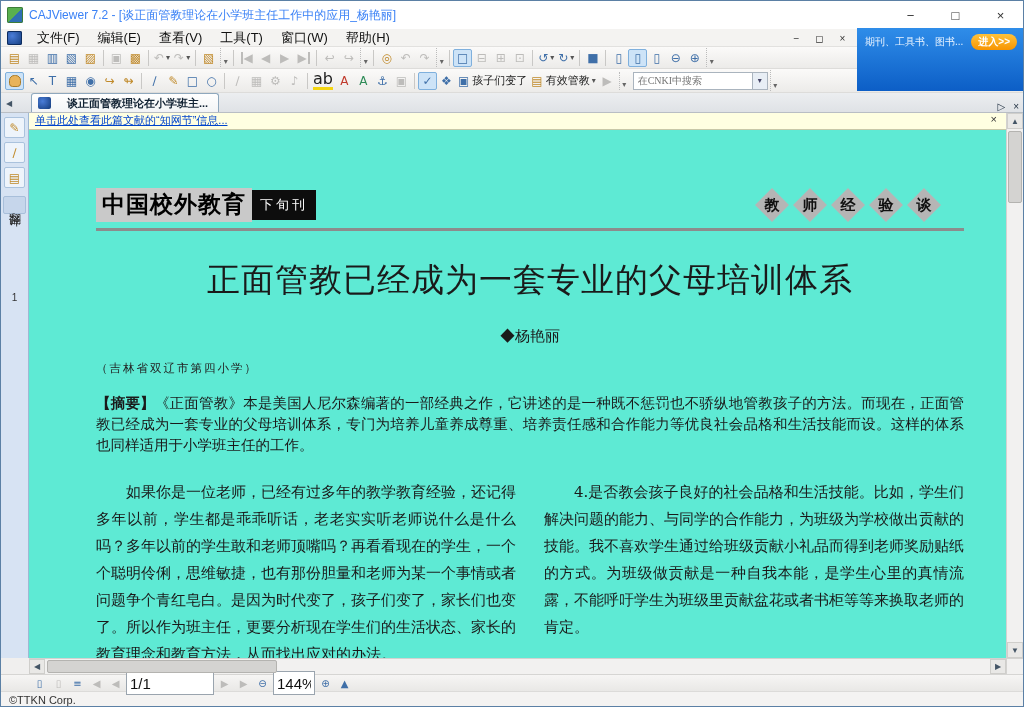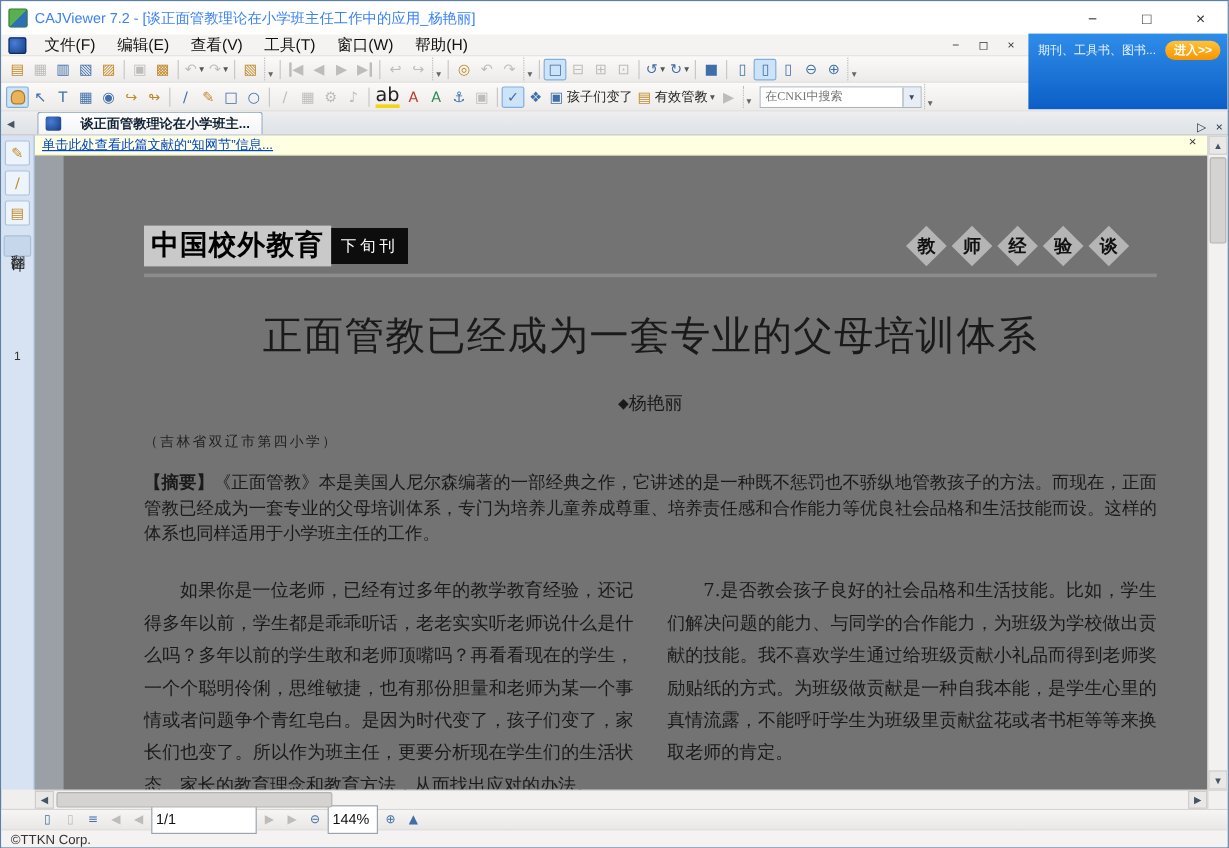--- a/index.html
+++ b/index.html
@@ -66,32 +66,32 @@
   .side-tool { width:21px; height:21px; border:1px solid #aac2dd; background:#eef4fb; border-radius:2px; display:flex; align-items:center; justify-content:center; margin-bottom:4px; font-family:"DejaVu Sans",sans-serif; font-size:12px; }
   .side-label { writing-mode:vertical-rl; font-size:12px; color:#222; letter-spacing:2px; margin-top:4px; background:#c6d6eb; padding:6px 2px; border:1px solid #a8bfda; border-radius:2px; }
   .side-pagenum { font-size:10px; color:#333; margin-top:78px; }
 
   .main-col { flex:1; display:flex; flex-direction:column; min-width:0; }
   .notice-bar { height:17px; background:#ffffe1; border-bottom:1px solid #c8c8a8; display:flex; align-items:flex-start; padding:0 6px; }
   .notice-link { font-size:11px; color:#0044cc; text-decoration:underline; white-space:nowrap; overflow:hidden; flex:1; }
   .notice-close { font-size:11px; color:#333; padding:0 3px; }
 
   .pageview { flex:1; background:#9aa0a6; overflow:hidden; position:relative; }
-  .page { position:absolute; inset:0; background:#737373; overflow:hidden; padding:58px 42px 0 67px; color:#1a1a1a;margin-left:24px; }
+  .page { position:absolute; inset:0; background:#5eead4; overflow:hidden; padding:58px 42px 0 67px; color:#1a1a1a; }
 
   .doc-headrow { display:flex; align-items:center; }
   .journal-name { font-size:23px; font-weight:bold; background:#c9c9c9; color:#000; padding:1px 6px 2px; letter-spacing:1px; white-space:nowrap; }
   .journal-edition { font-size:13px; color:#fff; background:#0d0d0d; padding:6px 8px; letter-spacing:3px; white-space:nowrap; }
   .diamonds { margin-left:auto; display:flex; gap:14px; padding-right:28px; }
   .diamond { width:24px; height:24px; background:#b5b5b5; transform:rotate(45deg); display:flex; align-items:center; justify-content:center; }
   .diamond span { transform:rotate(-45deg); font-size:15px; font-weight:bold; color:#111; }
   .headrule { height:3px; background:#8c8c8c; margin-top:6px; }
 
   .doc-title { text-align:center; font-family:"DejaVu Serif","Liberation Serif",serif; font-size:33px; letter-spacing:1px; margin-top:27px; white-space:nowrap; }
-  .doc-author { text-align:center; font-family:Liberation Mono, monospace; font-size:15px; margin-top:24px; }
+  .doc-author { text-align:center; font-family:Liberation Sans, sans-serif; font-size:15px; margin-top:24px; }
   .doc-affil { text-align:left; font-family:"DejaVu Serif","Liberation Serif",serif; font-size:11.5px; letter-spacing:2px; margin-top:15px; color:#222; }
 
   .abstract { margin-top:17px; font-family:"DejaVu Serif","Liberation Serif",serif; font-size:14.5px; line-height:21px; text-align:justify; }
   .lbl { font-weight:bold; font-family:"Liberation Sans",sans-serif; }
   .keywords { margin-top:3px; font-family:"DejaVu Serif","Liberation Serif",serif; font-size:14.5px; }
 
   .columns { display:flex; gap:28px; margin-top:23px; }
   .col { flex:1; min-width:0; }
   .bodyp { font-family:"DejaVu Serif","Liberation Serif",serif; font-size:15px; line-height:27px; text-align:justify; text-indent:2em; }
 
@@ -103,21 +103,21 @@
   .hscroll-row { height:16px; display:flex; }
   .hscroll { flex:1; background:#f2f1f0; border-top:1px solid #d3d2d0; display:flex; margin-left:28px; }
   .h-track { flex:1; position:relative; }
   .h-thumb { position:absolute; left:2px; top:1px; bottom:1px; width:230px; background:#d4d3d1; border:1px solid #b4b3b0; border-radius:2px; }
   .scroll-corner { width:17px; background:#f2f1f0; border-top:1px solid #d3d2d0; border-left:1px solid #d3d2d0; }
   .scroll-btn.h { width:16px; height:100%; }
 
   
   .bottombar { height:17px; background:linear-gradient(#f6f5f4,#e9e8e6); border-top:1px solid #d6d5d3; display:flex; align-items:center; padding-left:30px; gap:2px; }
   .bbtn { height:15px; min-width:17px; display:inline-flex; align-items:center; justify-content:center; font-family:"DejaVu Sans",sans-serif; font-size:10px; border:1px solid transparent; border-radius:2px; }
-  .bbox { height:24px; border:1px solid #9aa4ae; background:#fff; font-size:12px; padding:0 3px; font-family:"Liberation Sans",sans-serif; color:#111; }
+  .bbox { height:24px; border:1px solid #9aa4ae; background:#fff; font-size:15px; padding:0 3px; font-family:"Liberation Sans",sans-serif; color:#111; }
   .page-box { width:88px; }
   .zoom-box { width:42px; }
 
   
   .statusbar { height:17px; background:#f4f3f2; border-top:1px solid #dcdbd9; display:flex; align-items:center; padding-left:8px; font-size:11px; color:#333; }
 </style>
 </head>
 <body>
 
 <div class="titlebar">
@@ -422,21 +422,21 @@
         <div class="doc-author">◆杨艳丽</div>
         <div class="doc-affil">（吉林省双辽市第四小学）</div>
 
         <div class="abstract"><span class="lbl">【摘要】</span><span>《正面管教》本是美国人尼尔森编著的一部经典之作，它讲述的是一种既不惩罚也不骄纵地管教孩子的方法。而现在，正面管教已经成为一套专业的父母培训体系，专门为培养儿童养成尊重、培养责任感和合作能力等优良社会品格和生活技能而设。这样的体系也同样适用于小学班主任的工作。</span></div>
 
         <div class="columns">
           <div class="col">
               <p class="bodyp">如果你是一位老师，已经有过多年的教学教育经验，还记得多年以前，学生都是乖乖听话，老老实实听老师说什么是什么吗？多年以前的学生敢和老师顶嘴吗？再看看现在的学生，一个个聪明伶俐，思维敏捷，也有那份胆量和老师为某一个事情或者问题争个青红皂白。是因为时代变了，孩子们变了，家长们也变了。所以作为班主任，更要分析现在学生们的生活状态、家长的教育理念和教育方法，从而找出应对的办法。</p>
             </div>
           <div class="col">
-              <p class="bodyp">7.是否教会孩子良好的社会品格和生活技能。比如，学生们解决问题的能力、与同学的合作能力，为班级为学校做出贡献的技能。我不喜欢学生通过给班级贡献小礼品而得到老师奖励贴纸的方式。为班级做贡献是一种自我本能，是学生心里的真情流露，不能呼吁学生为班级里贡献盆花或者书柜等等来换取老师的肯定。</p>
+              <p class="bodyp">4.是否教会孩子良好的社会品格和生活技能。比如，学生们解决问题的能力、与同学的合作能力，为班级为学校做出贡献的技能。我不喜欢学生通过给班级贡献小礼品而得到老师奖励贴纸的方式。为班级做贡献是一种自我本能，是学生心里的真情流露，不能呼吁学生为班级里贡献盆花或者书柜等等来换取老师的肯定。</p>
             </div>
         </div>
 
       </div>
     </div>
   </div>
 
   <div class="vscroll">
     <span class="scroll-btn">▲</span>
     <div class="v-track">

